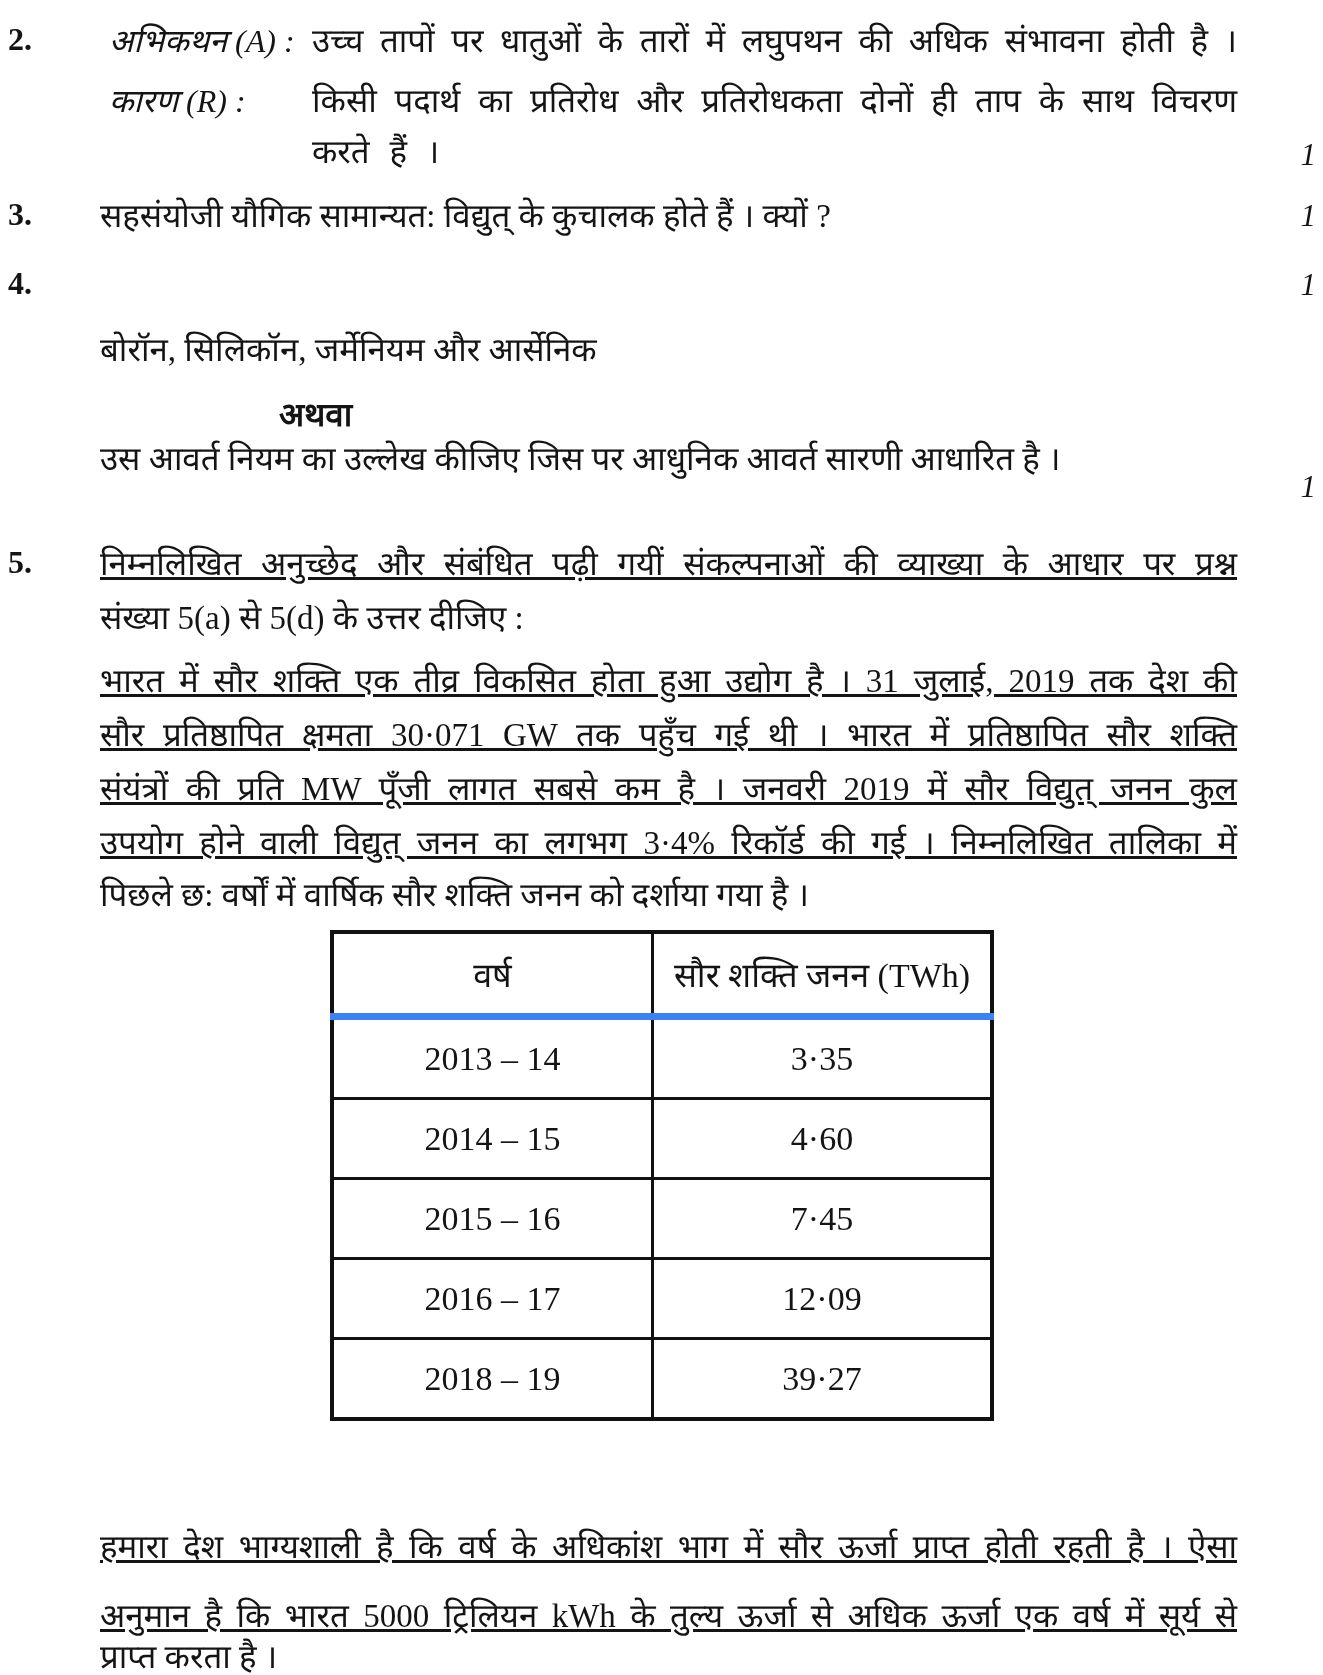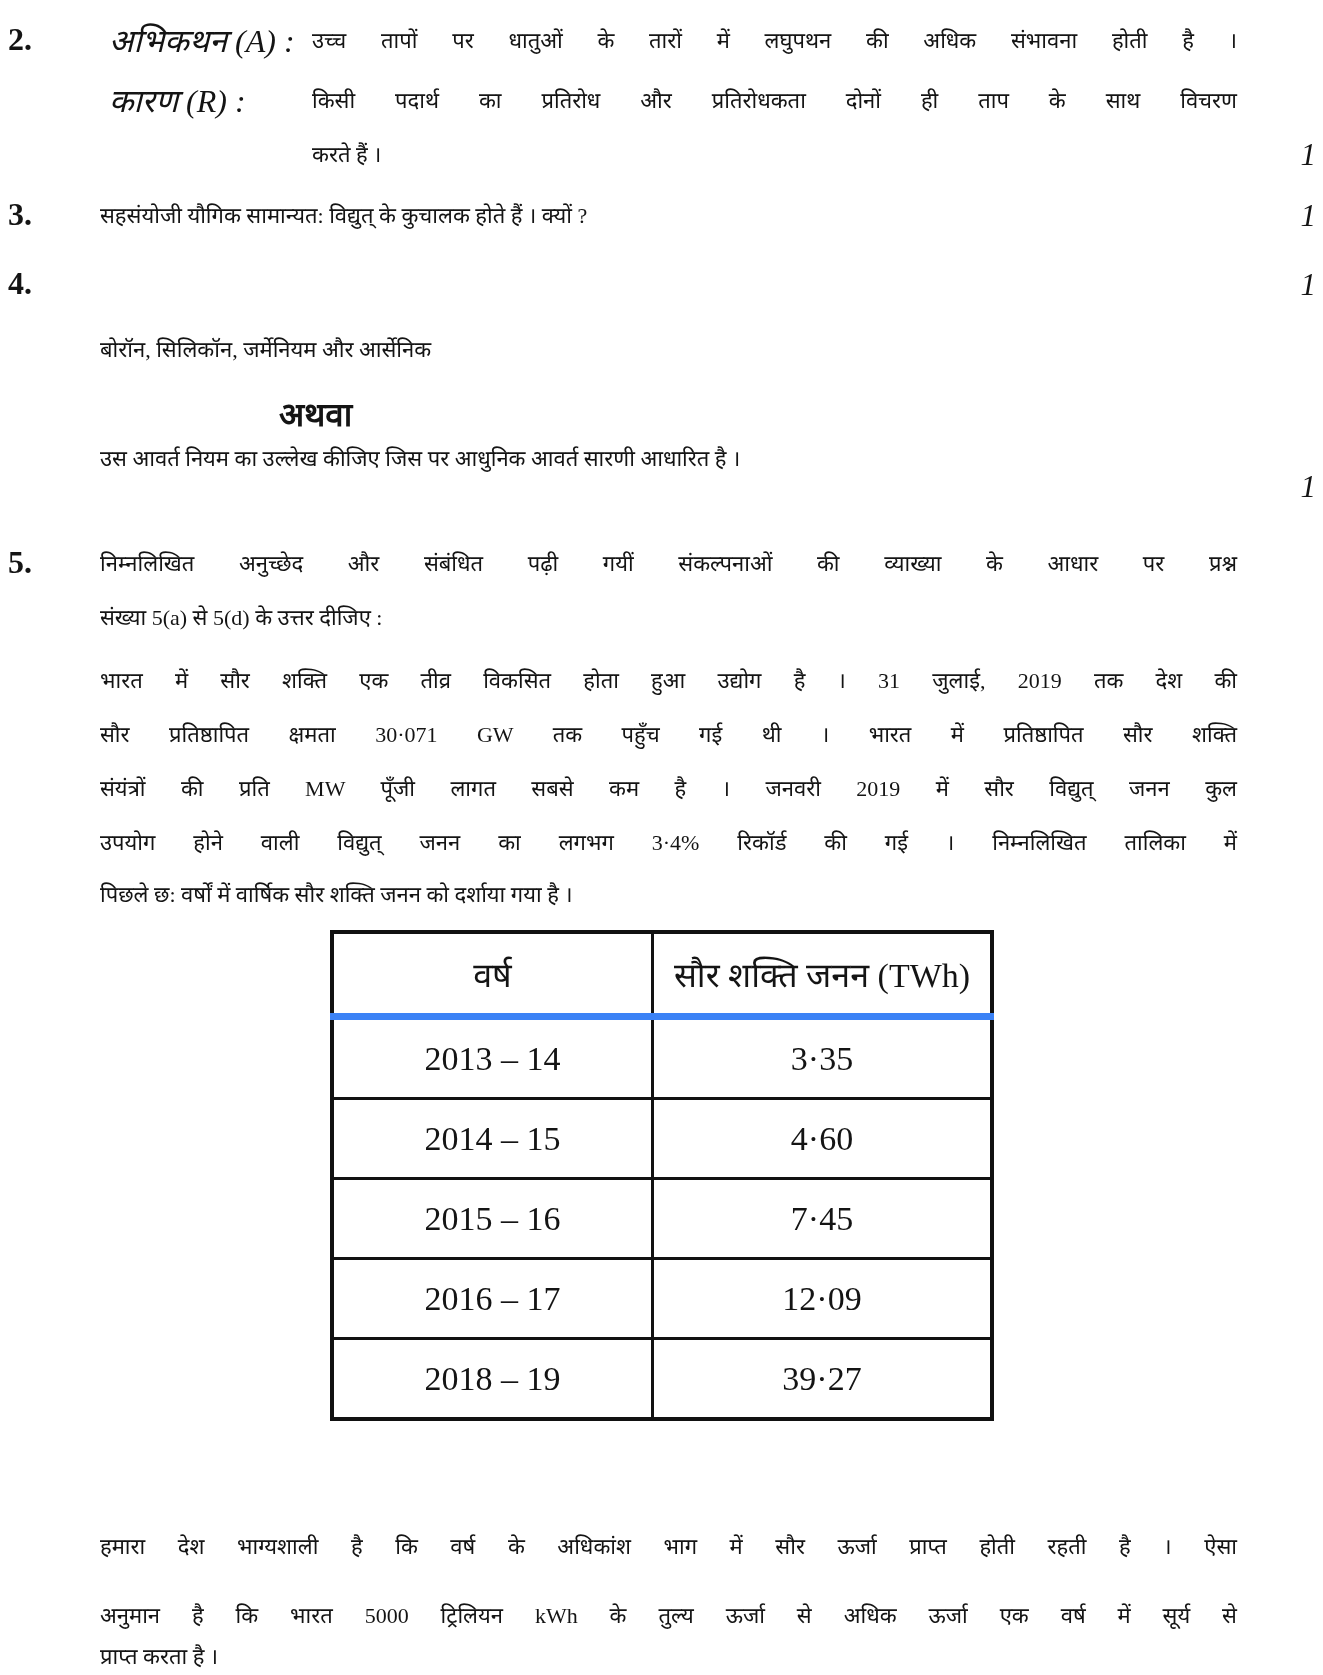--- a/index.html
+++ b/index.html
@@ -12,30 +12,30 @@
     width: 1323px;
     height: 1675px;
     margin: 0 auto;
     background: #ffffff;
     color: #141414;
     font-family: "Liberation Serif", "DejaVu Serif", serif;
     overflow: hidden;
   }
   .line {
     position: absolute;
-    font-size: 22px;
+    font-size: 33px;
     line-height: 50px;
     white-space: nowrap;
   }
   .just {
     white-space: normal;
     text-align: justify;
     text-align-last: justify;
   }
-  .w-body  { width: 1137px; }  
+  .w-body  { width: 1137px; text-decoration: underline; }  
   .w-inner { width: 925px; }   
   .qnum {
     position: absolute;
     font-size: 32px;
     line-height: 50px;
     font-weight: bold;
   }
   .lbl {
     position: absolute;
     font-size: 32px;
@@ -85,21 +85,21 @@
 </head>
 <body>
 
 <div class="page">
 
   <div class="qnum" style="left:8px; top:14px;">2.</div>
   <div class="lbl" style="left:109px; top:16px;">अभिकथन (A) :</div>
   <div class="line just w-inner" style="left:312px; top:16px;">उच्च तापों पर धातुओं के तारों में लघुपथन की अधिक संभावना होती है ।</div>
   <div class="lbl" style="left:109px; top:76px;">कारण (R) :</div>
   <div class="line just w-inner" style="left:312px; top:76px;">किसी पदार्थ का प्रतिरोध और प्रतिरोधकता दोनों ही ताप के साथ विचरण</div>
-  <div class="line" style="left:312px; top:130px;">करते हैं ।</div>
+  <div class="line" style="left:312px; top:130px;font-family:Liberation Mono, monospace;">करते हैं ।</div>
   <div class="mark" style="top:130px;">1</div>
 
   <div class="qnum" style="left:8px; top:189px;">3.</div>
   <div class="line" style="left:100px; top:191px;">सहसंयोजी यौगिक सामान्यत: विद्युत् के कुचालक होते हैं । क्यों ?</div>
   <div class="mark" style="top:191px;">1</div>
 
   <div class="qnum" style="left:8px; top:258px;">4.</div>
   <div class="mark" style="top:260px;">1</div>
   <div class="line" style="left:100px; top:325px;">बोरॉन, सिलिकॉन, जर्मेनियम और आर्सेनिक</div>
   <div class="or-label" style="left:279px; top:390px;">अथवा</div>

